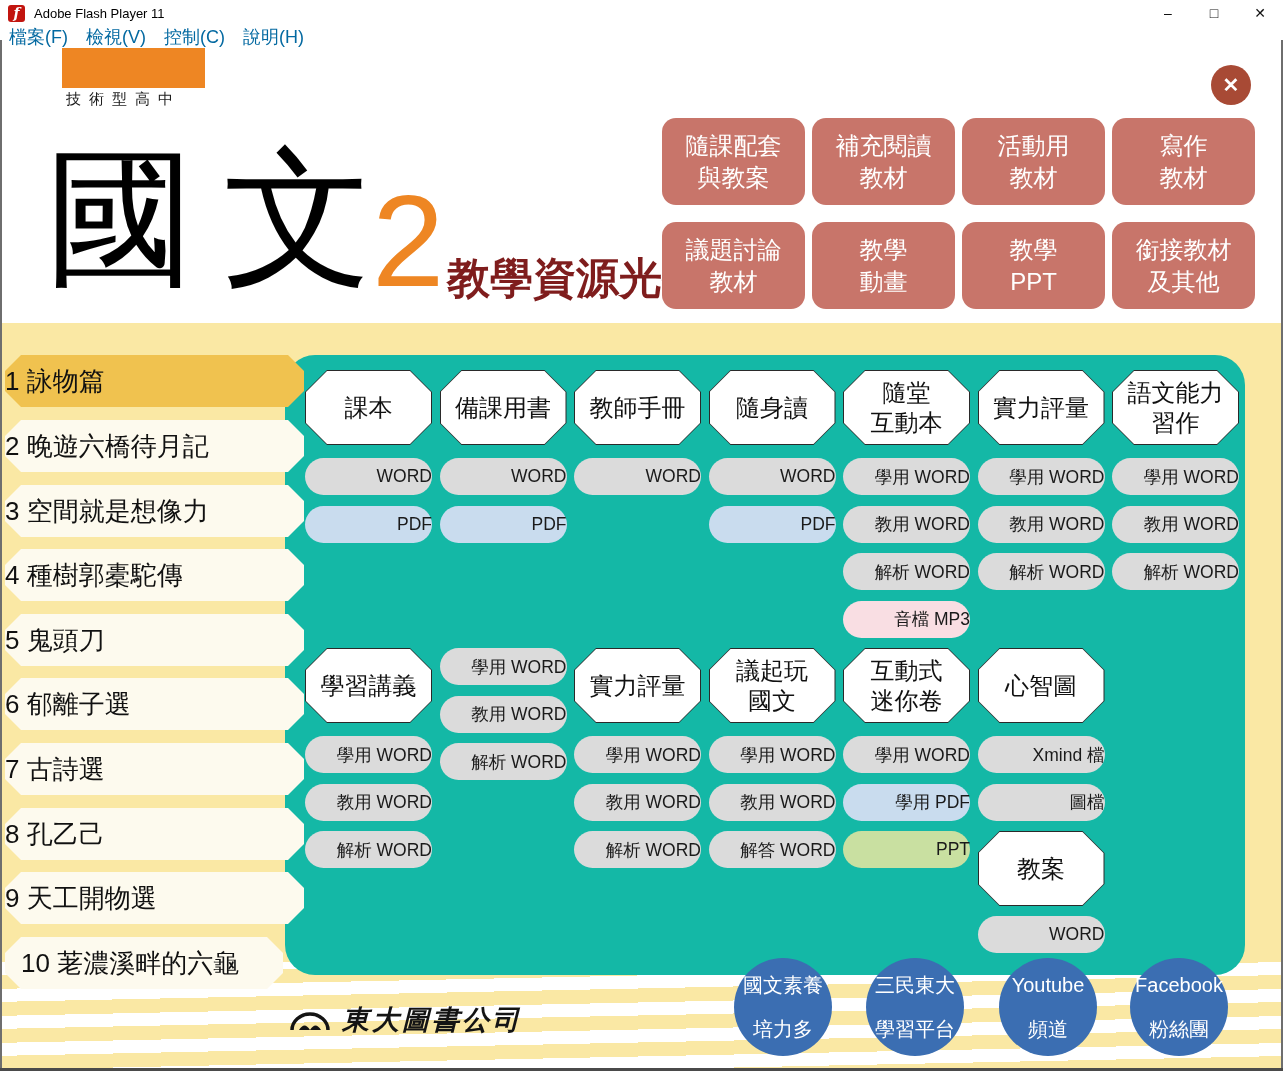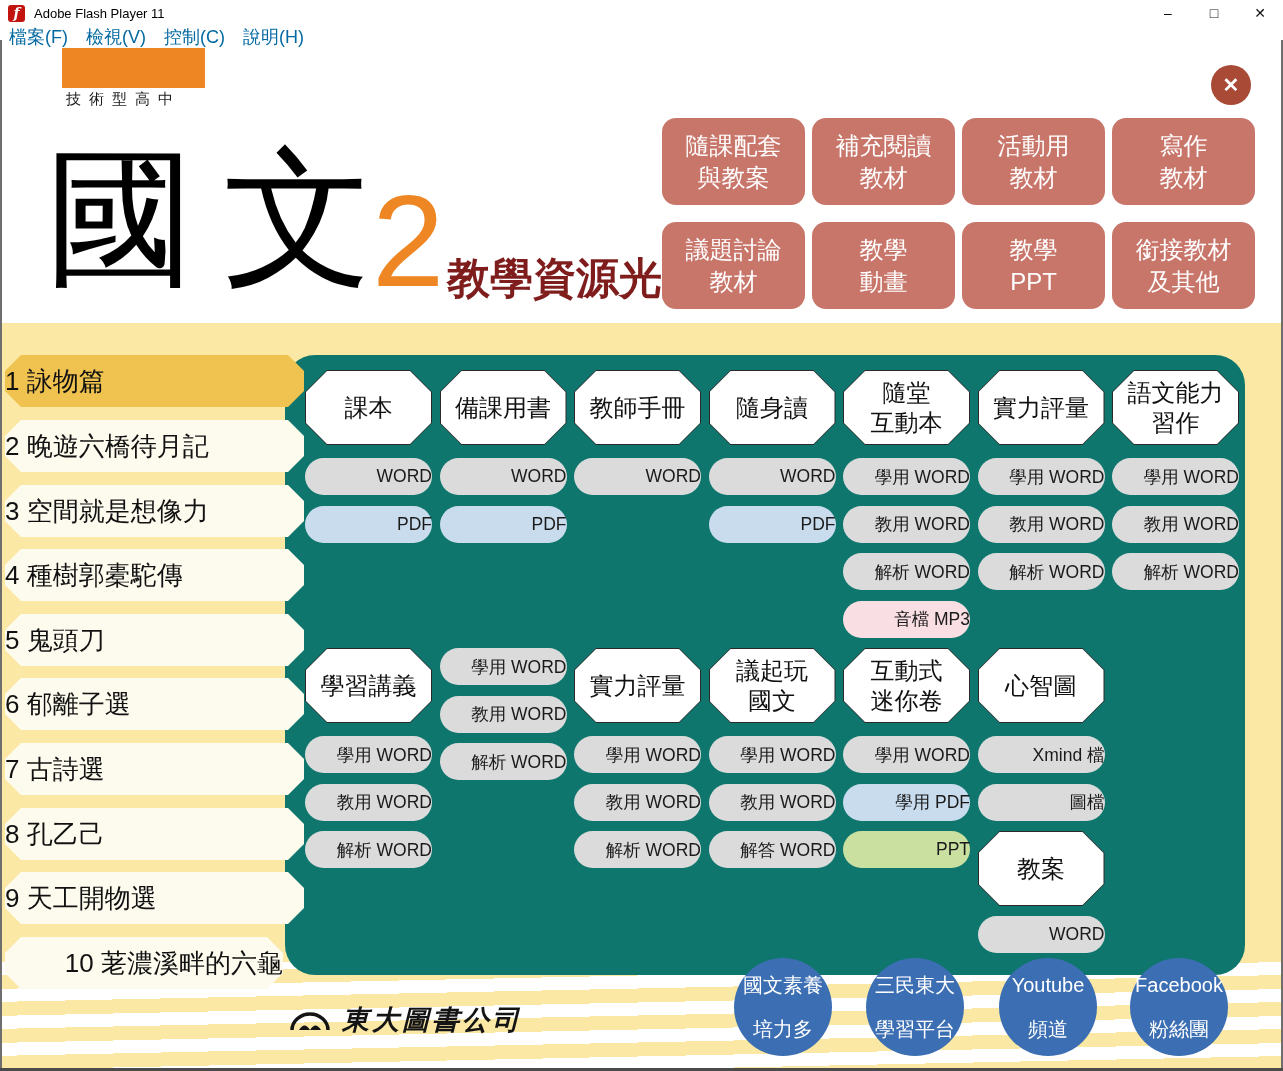--- a/index.html
+++ b/index.html
@@ -32,28 +32,28 @@
     color:#fff;display:flex;align-items:center;justify-content:center;font-size:20px;font-weight:bold;z-index:21;}
   .top-btns{position:absolute;left:662px;top:118px;display:grid;grid-template-columns:repeat(4,143px);
     column-gap:7px;row-gap:17px;z-index:5;}
   .top-btn{height:87px;background:#c8756a;border-radius:14px;color:#fff;display:flex;flex-direction:column;
     align-items:center;justify-content:center;font-size:24px;line-height:1.33;text-align:center;}
 
   
   .yellow-area{position:absolute;left:0;top:323px;width:1283px;height:748px;background:#fae8a4;z-index:1;}
   .stripes{position:absolute;left:0;top:639px;width:1283px;height:108px;
     background:repeating-linear-gradient(-1.2deg,#fae8a4 0px,#fae8a4 14px,#ffffff 14px,#ffffff 27px);}
-  .panel{position:absolute;left:285px;top:355px;width:960px;height:620px;background:#0f766e;border-radius:30px;z-index:2;}
+  .panel{position:absolute;left:285px;top:355px;width:960px;height:620px;background:#14b8a6;border-radius:30px;z-index:2;}
 
   
   .side-item{position:absolute;left:5px;width:299px;height:52px;background:#fdfaee;display:flex;align-items:center;
     box-sizing:border-box;font-size:26px;color:#111;font-weight:500;z-index:3;white-space:nowrap;
     clip-path:polygon(16px 0,calc(100% - 16px) 0,100% 16px,100% calc(100% - 16px),calc(100% - 16px) 100%,16px 100%,0 calc(100% - 16px),0 16px);}
   .side-item.selected{background:#f0c24f;}
-  .side-item.wide{width:278px;padding-left:28px;justify-content:flex-end;}
+  .side-item.wide{width:278px;padding-left:16px;}
 
   
   .grp{position:absolute;left:20px;display:flex;}
   .grp1{top:15px;} .grp2{top:293px;}
   .col{width:127px;margin-right:7.5px;display:flex;flex-direction:column;}
   .hdr{position:relative;height:75px;margin-bottom:13px;flex:none;}
   .oct{position:absolute;inset:0;background:#2a2a2a;
     clip-path:polygon(22px 0,calc(100% - 22px) 0,100% 22px,100% calc(100% - 22px),calc(100% - 22px) 100%,22px 100%,0 calc(100% - 22px),0 22px);}
   .oct-in{position:absolute;inset:1px;background:#fff;display:flex;flex-direction:column;align-items:center;justify-content:center;
     font-size:24px;line-height:1.22;color:#111;text-align:center;

